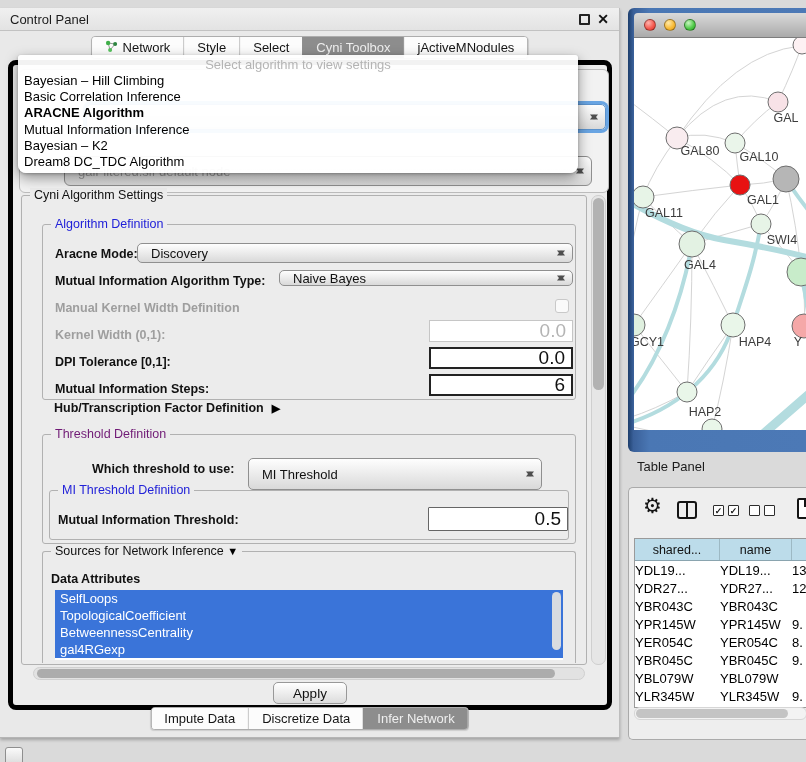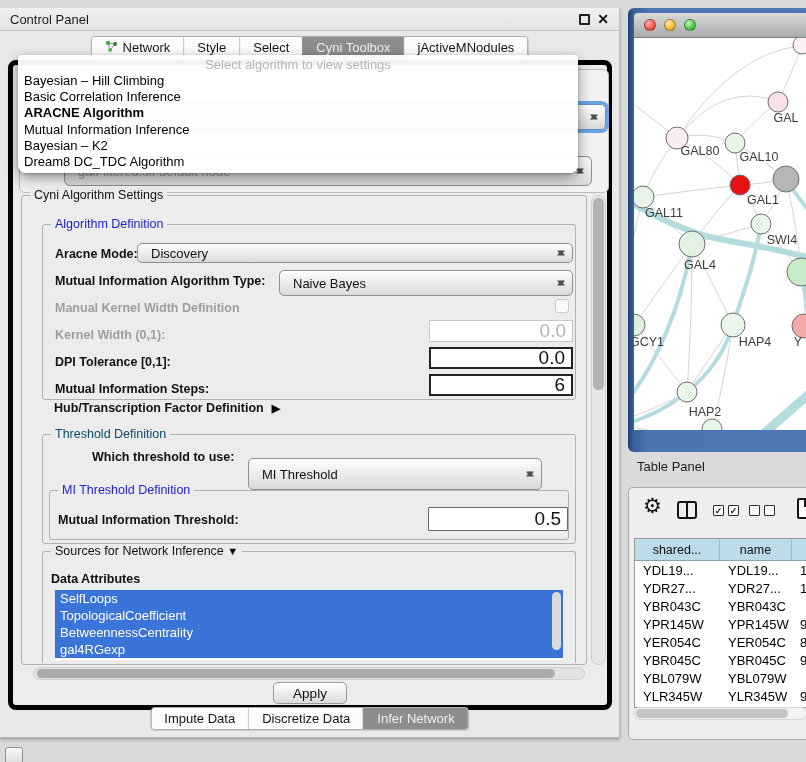--- a/index.html
+++ b/index.html
@@ -52,21 +52,21 @@
     box-shadow:0 5px 14px rgba(0,0,0,.4), 0 1px 3px rgba(0,0,0,.25); z-index:6; padding-top:2px; }
   .popup-placeholder { text-align:center; color:#b4b4b4; font-size:13px; height:16px; }
   .pitem { font-size:13px; color:#000; height:16.2px; line-height:16.2px; padding-left:6px; white-space:nowrap; }
   .pitem.bold { font-weight:bold; }
 
   
   .gbox { position:absolute; border:1px solid #b1b1b1; border-radius:3px; }
   .gbox > .legend { position:absolute; top:-8px; left:8px; background:#ececec; padding:0 4px;
     font-size:12.5px; color:#111; white-space:nowrap; }
   .legend.blue { color:#2121d8; }
-  .legend.green { color:#0c4a6e; }
+  .legend.green { color:#701a75; }
   .settings-group { left:8px; top:130px; width:566px; height:470px; }
   .flabel { position:absolute; font-size:12.5px; font-weight:bold; color:#111; white-space:nowrap; }
   .flabel.disabled { color:#9e9e9e; }
   .tinput { position:absolute; background:#fff; font-size:19px; color:#111;
     display:flex; align-items:center; justify-content:flex-end; padding-right:6px; }
   .tinput.active { border:2px solid #222; }
   .tinput.idle { border:1px solid #666; border-radius:1px; }
   .tinput.disabled { border:1px solid #c6c6c6; color:#b4b4b4; }
   .cb { position:absolute; width:14px; height:14px; border:1px solid #c9c9c9; border-radius:3px; background:#fafafa; }
 
@@ -119,21 +119,21 @@
   .doc-ico { position:absolute; left:168px; top:10px; width:16px; height:21px; border:2px solid #141414; border-radius:2px; background:#fff; }
   .doc-ico::after { content:""; position:absolute; right:-2px; top:-2px; width:7px; height:7px;
     background:#eee; border-left:2px solid #141414; border-bottom:2px solid #141414; }
 
   .ytable { position:absolute; left:5px; top:50px; width:173px; height:170px; overflow:hidden;
     border:1px solid #9a9a9a; background:#fff; }
   .thead { display:flex; height:22px; background:#bcdcea; border-bottom:1px solid #8aa4af; }
   .th { font-size:12.5px; color:#111; display:flex; align-items:center; justify-content:center;
     border-right:1px solid #9db9c4; overflow:hidden; flex:none; }
   .trow { display:flex; height:18.1px; }
-  .td { font-size:13px; color:#000; display:flex; align-items:center; padding-left:8px;
+  .td { font-size:13px; color:#000; display:flex; align-items:center; padding-left:0;
     overflow:hidden; white-space:nowrap; flex:none; }
   .t-hscroll { position:absolute; left:5px; top:219px; width:173px; height:13px; background:#f3f3f3;
     border:1px solid #d6d6d6; border-radius:6px; }
   .t-hthumb { position:absolute; left:1px; top:1px; width:152px; height:9px; background:#c4c4c4; border-radius:5px; }
 </style>
 </head>
 <body>
 
 <section class="control-panel">
   <header class="cp-header">
@@ -184,42 +184,42 @@
       <span class="legend">Cyni Algorithm Settings</span>
 
       <div class="gbox" style="left:20px; top:28px; width:534px; height:176px;">
         <span class="legend blue">Algorithm Definition</span>
         <span class="flabel" style="left:12px; top:22px;">Aracne Mode:</span>
         <div class="combo" style="left:94px; top:18px; width:436px; height:20px;">
           <span>Discovery</span>
           <span class="spin"></span>
         </div>
         <span class="flabel" style="left:12px; top:49px;">Mutual Information Algorithm Type:</span>
-        <div class="combo" style="left:236px; top:45px; width:294px; height:26px;">
+        <div class="combo" style="left:236px; top:45px; width:294px; height:16px;">
           <span>Naive Bayes</span>
           <span class="spin"></span>
         </div>
         <span class="flabel disabled" style="left:12px; top:76px;">Manual Kernel Width Definition</span>
         <span class="cb" style="left:512px; top:74px;"></span>
         <span class="flabel disabled" style="left:12px; top:103px;">Kernel Width (0,1):</span>
         <div class="tinput disabled" style="left:386px; top:95px; width:144px; height:22px;">0.0</div>
         <span class="flabel" style="left:12px; top:130px;">DPI Tolerance [0,1]:</span>
         <div class="tinput active" style="left:386px; top:122px; width:144px; height:22px;">0.0</div>
         <span class="flabel" style="left:12px; top:157px;">Mutual Information Steps:</span>
         <div class="tinput active" style="left:386px; top:149px; width:144px; height:22px;">6</div>
       </div>
 
       <div class="hub-link">
         <span>Hub/Transcription Factor Definition</span>
         <span class="tri">▶</span>
       </div>
 
       <div class="gbox" style="left:20px; top:238px; width:534px; height:110px;">
         <span class="legend green">Threshold Definition</span>
-        <span class="flabel" style="left:49px; top:15px;">Which threshold to use:</span>
+        <span class="flabel" style="left:49px; top:27px;">Which threshold to use:</span>
         <div class="combo" style="left:205px; top:23px; width:294px; height:32px;align-items:center;">
           <span>MI Threshold</span>
           <span class="spin"></span>
         </div>
         <div class="gbox" style="left:6px; top:55px; width:520px; height:50px; border-radius:3px;">
           <span class="legend blue" style="background:#ececec;">MI Threshold Definition</span>
           <span class="flabel" style="left:8px; top:22px;">Mutual Information Threshold:</span>
           <div class="tinput idle" style="left:378px; top:16px; width:140px; height:24px;">0.5</div>
         </div>
       </div>

